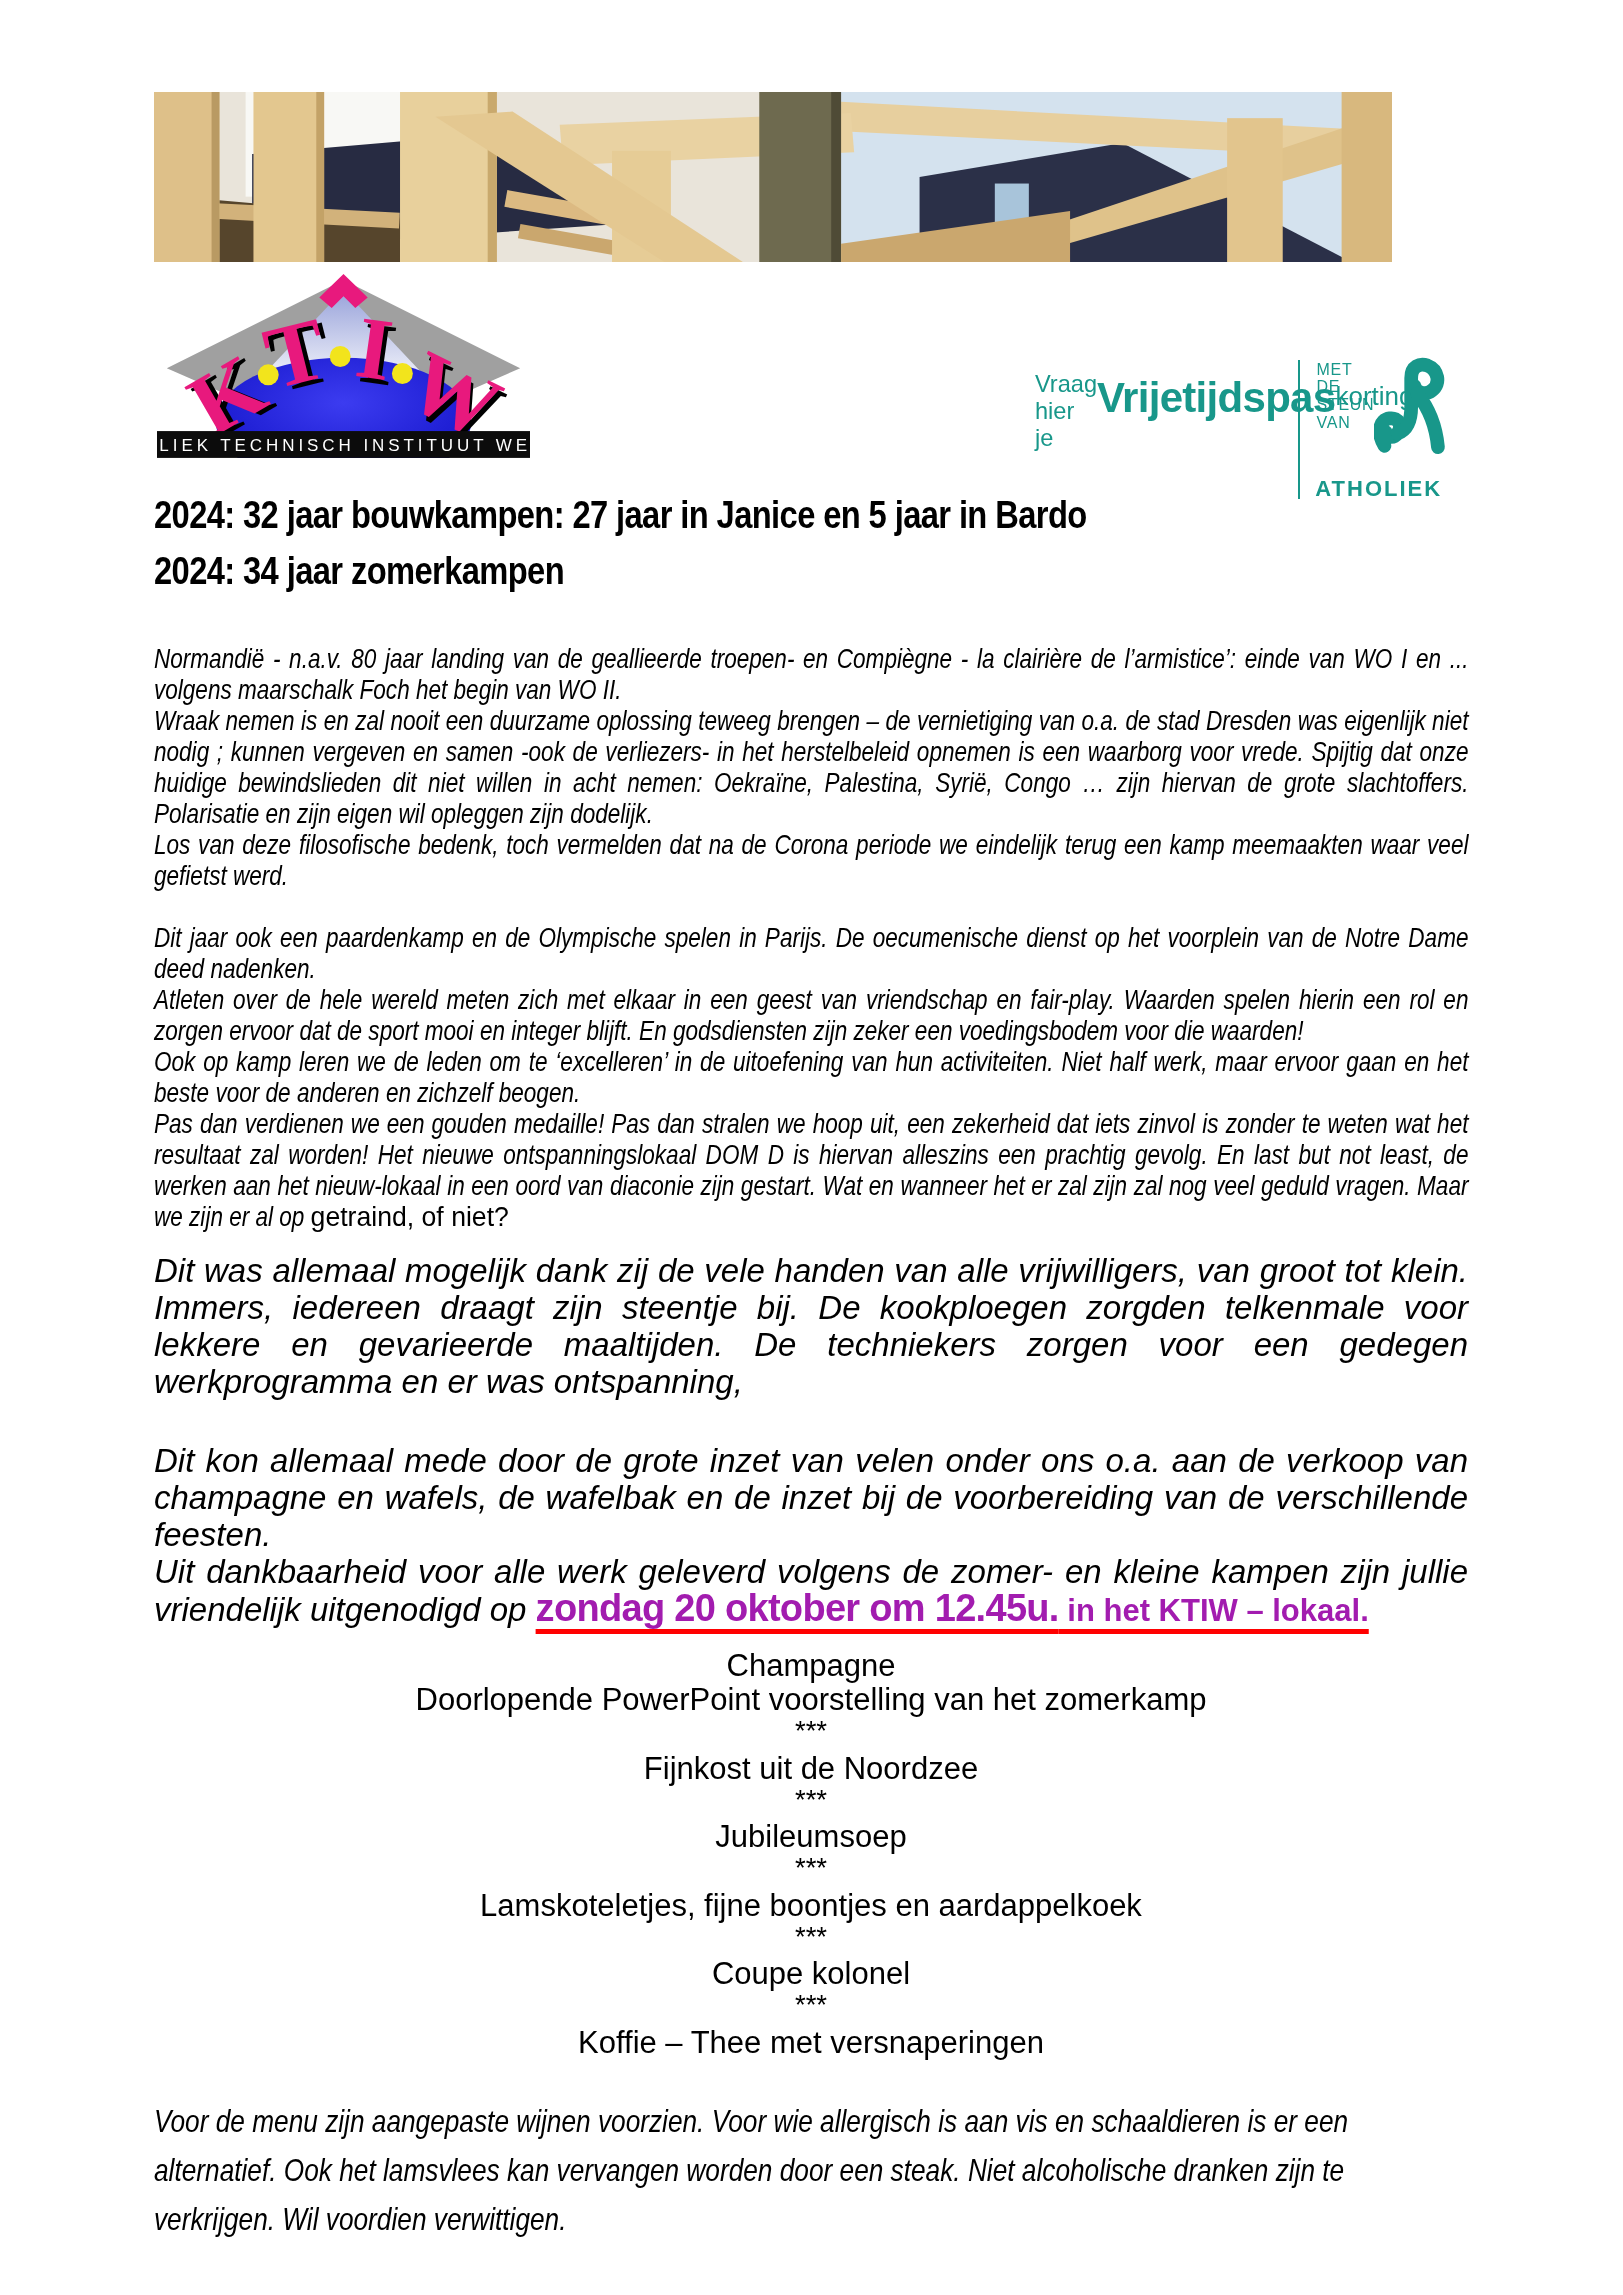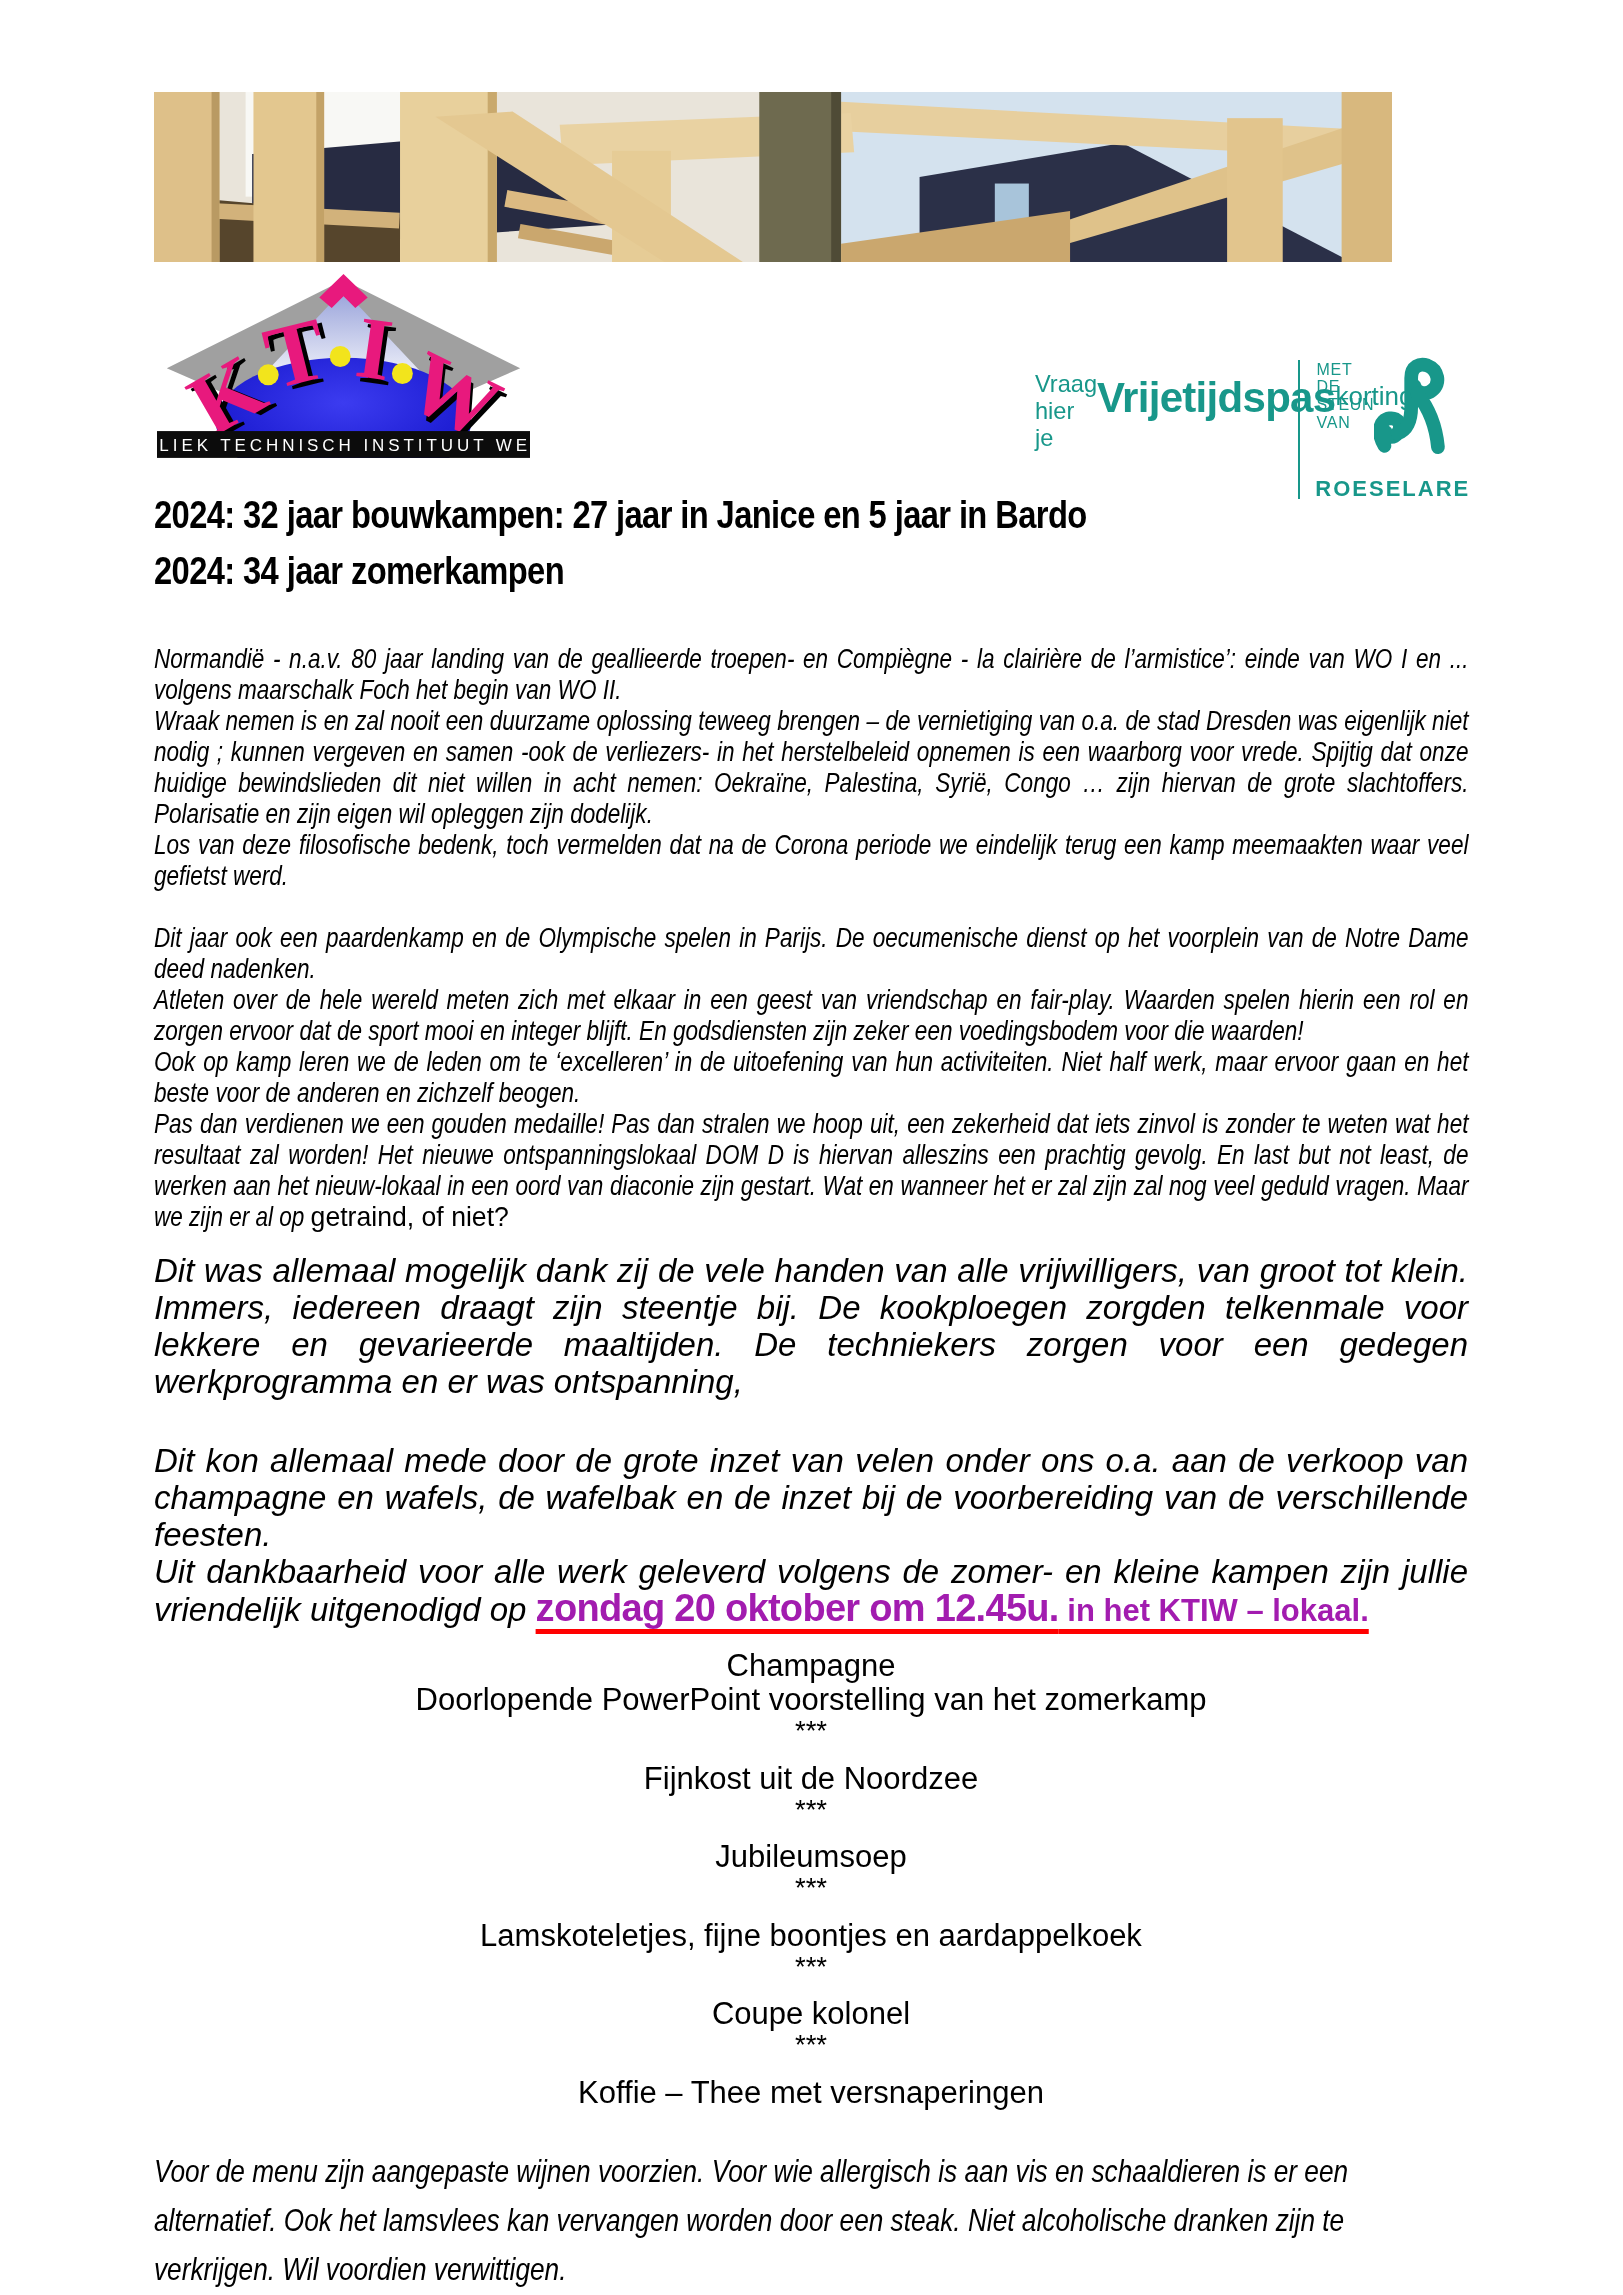--- a/index.html
+++ b/index.html
@@ -48,21 +48,21 @@
 
   .red-group { color:#a21caf; font-weight:bold; font-style:normal;
                text-decoration:underline; text-decoration-color:#ff0000;
                text-decoration-thickness:4.6px; text-underline-offset:7.9px; }
   .red-big   { font-size:38px; letter-spacing:-0.7px; }
   .red-small { font-size:31px; }
 
   .menu { margin-top:19.6px; text-align:center; font-size:31px; font-style:normal; }
   .menu-line  { line-height:34px; }
   .menu-stars { font-size:27.5px; line-height:27.5px; }
-  .menu-gap   { margin-top:17px; }
+  .menu-gap   { margin-top:7px; }
 
   .closing-wrap { margin-top:37px; }
   .closing { font-style:italic; font-size:32px; line-height:49px; text-align:left; }
 </style>
 </head>
 <body>
 
 <div class="page">
 
   <div class="photo-banner">
@@ -146,21 +146,21 @@
         <div>STEUN</div>
         <div>VAN</div>
       </div>
       <svg class="vtp-rmark" viewBox="0 0 118 150">
         <g fill="none" stroke="#18978a" stroke-width="21" stroke-linecap="round">
           <path d="M 16 136 C 4 116 8 96 24 94 C 38 92 44 106 36 117 C 30 125 20 124 18 115"></path>
           <path d="M 36 117 C 50 113 57 98 57 76 L 57 32 C 57 14 70 9 82 13 C 98 19 103 41 89 51 C 79 59 64 55 62 44"></path>
           <path d="M 66 56 C 84 78 95 106 98 138"></path>
         </g>
       </svg>
-      <div class="vtp-city">ROESELARE</div>
+      <div class="vtp-city">ATHOLIEK</div>
     </div>
   </div>
 
   <div class="content">
 
     <div class="h h1">2024: 32 jaar bouwkampen: 27 jaar in Janice en 5 jaar in Bardo</div>
     <div class="h h2">2024: 34 jaar zomerkampen</div>
 
     <div class="narrow">
       <p class="bp">Normandië - n.a.v. 80 jaar landing van de geallieerde troepen- en  Compiègne - la clairière de l’armistice’: einde van WO I en ...  volgens maarschalk Foch het begin van WO II.</p>

